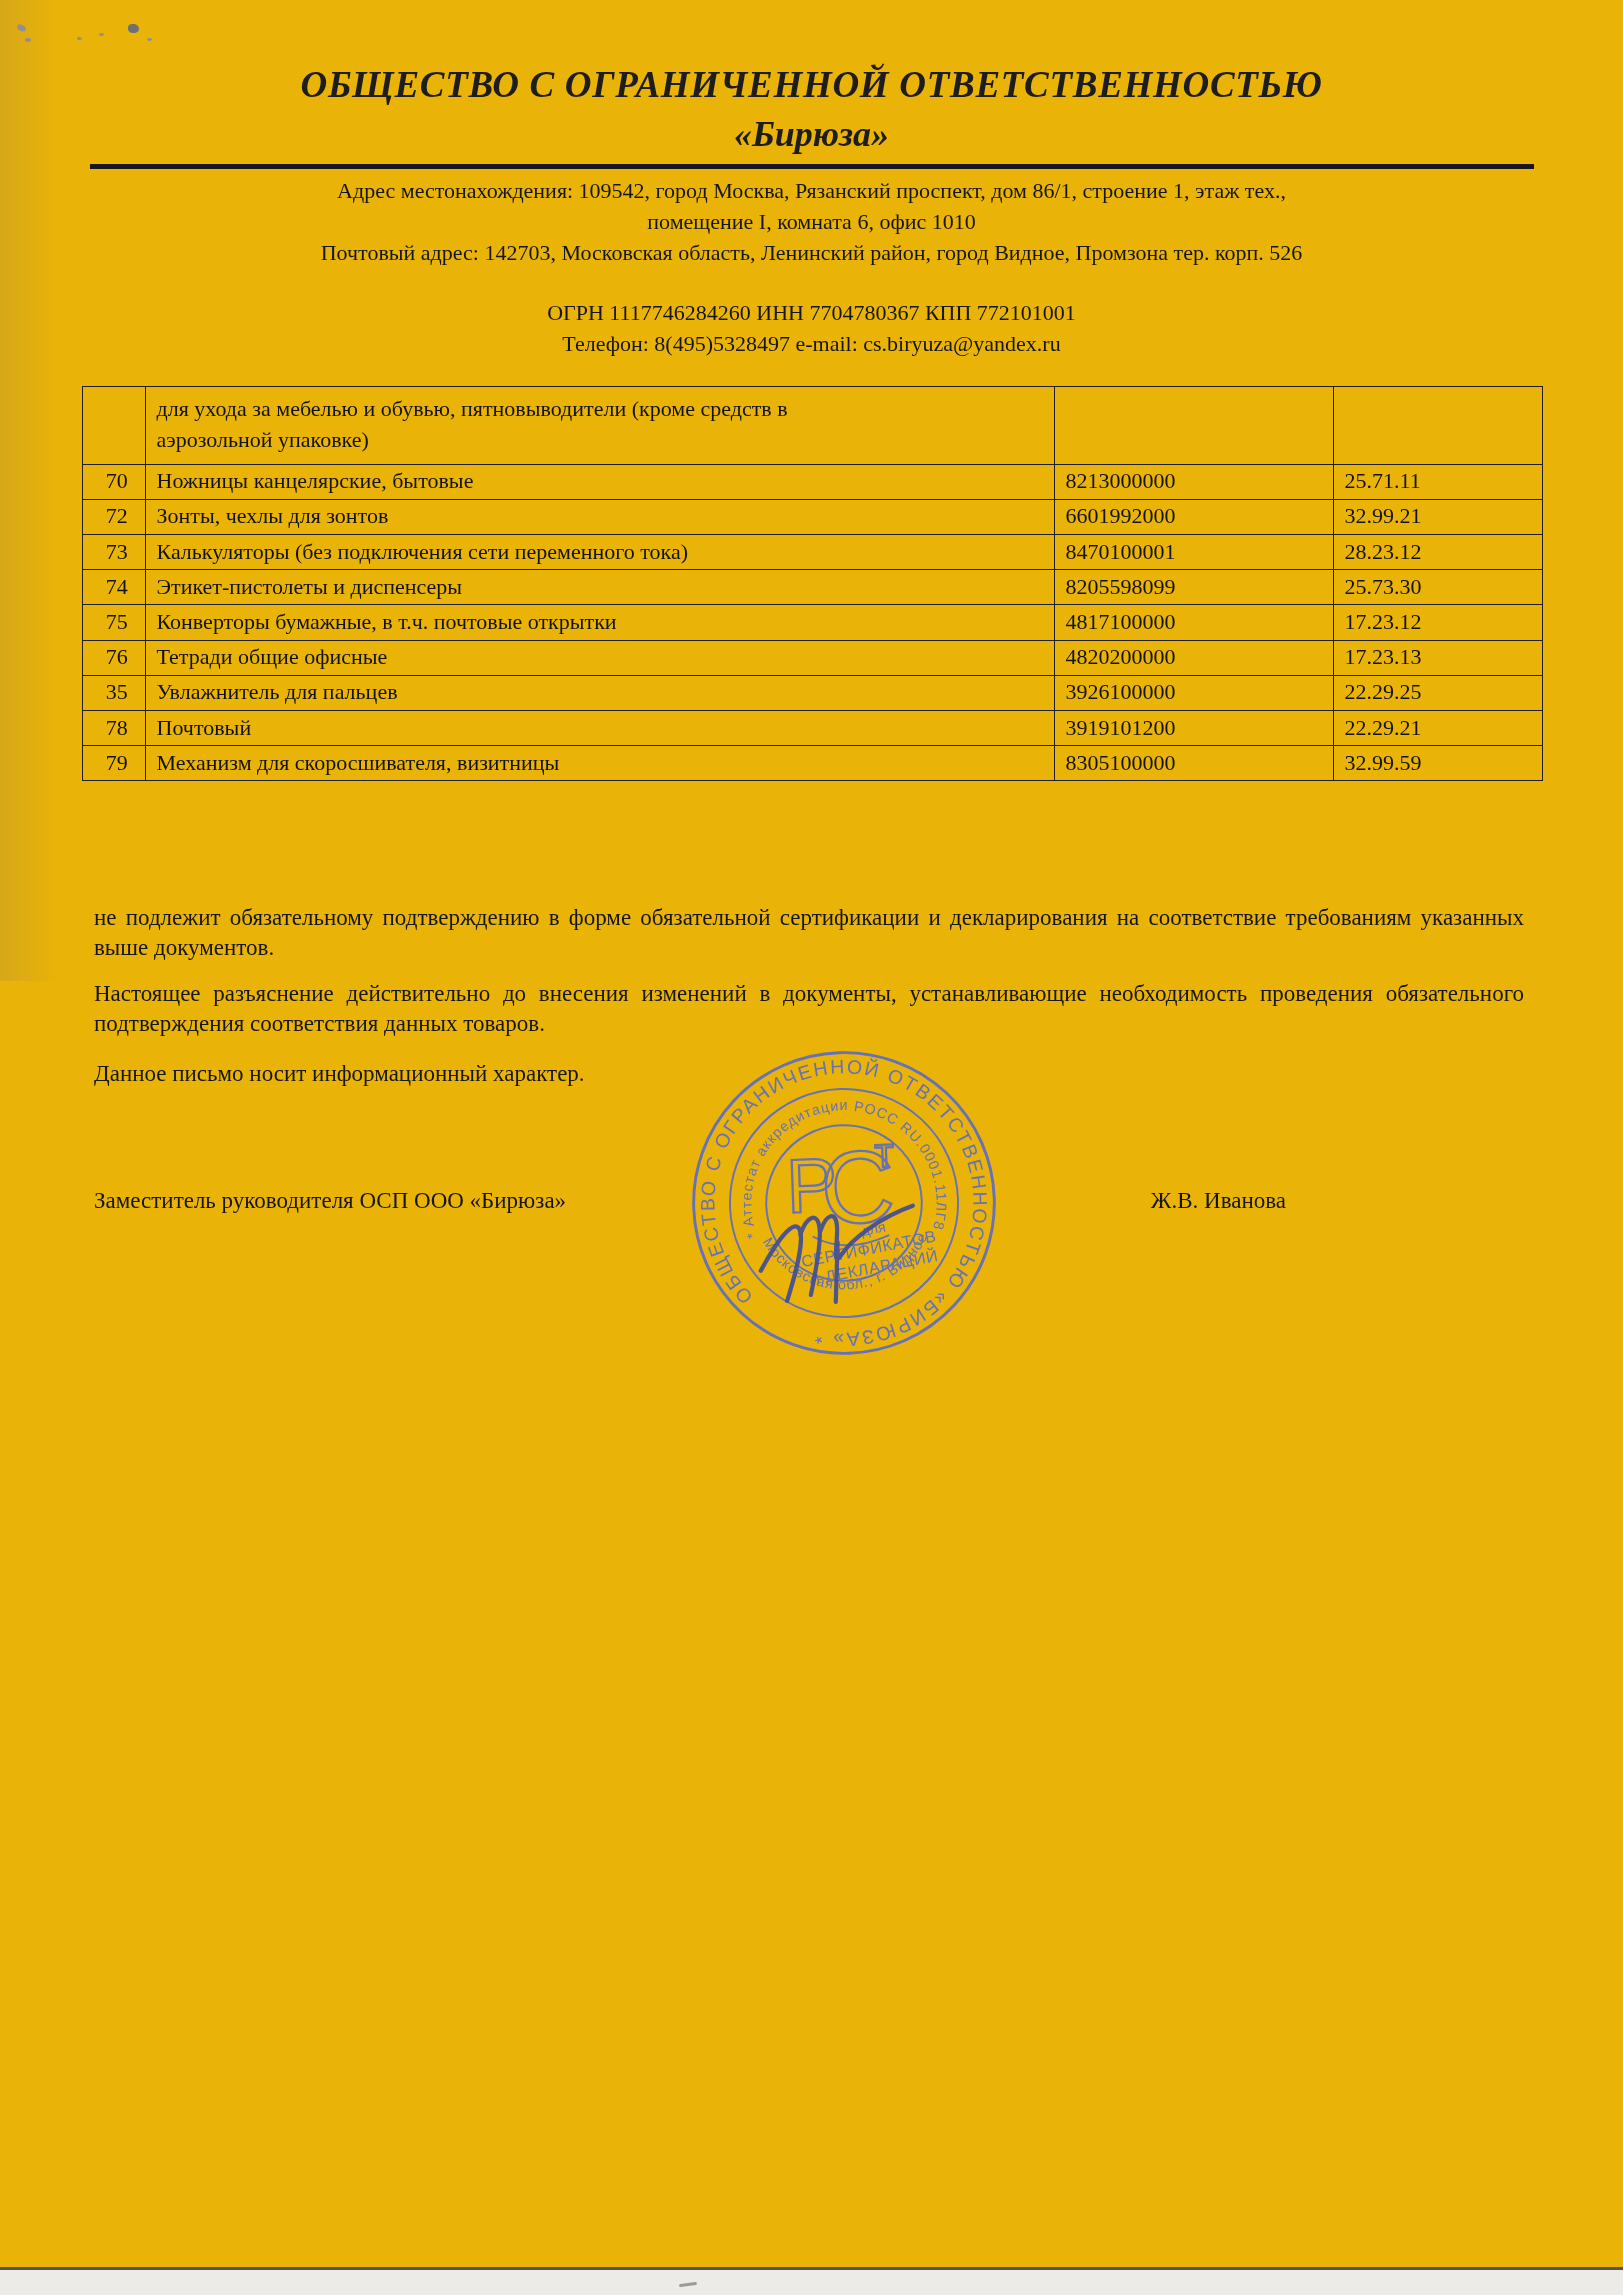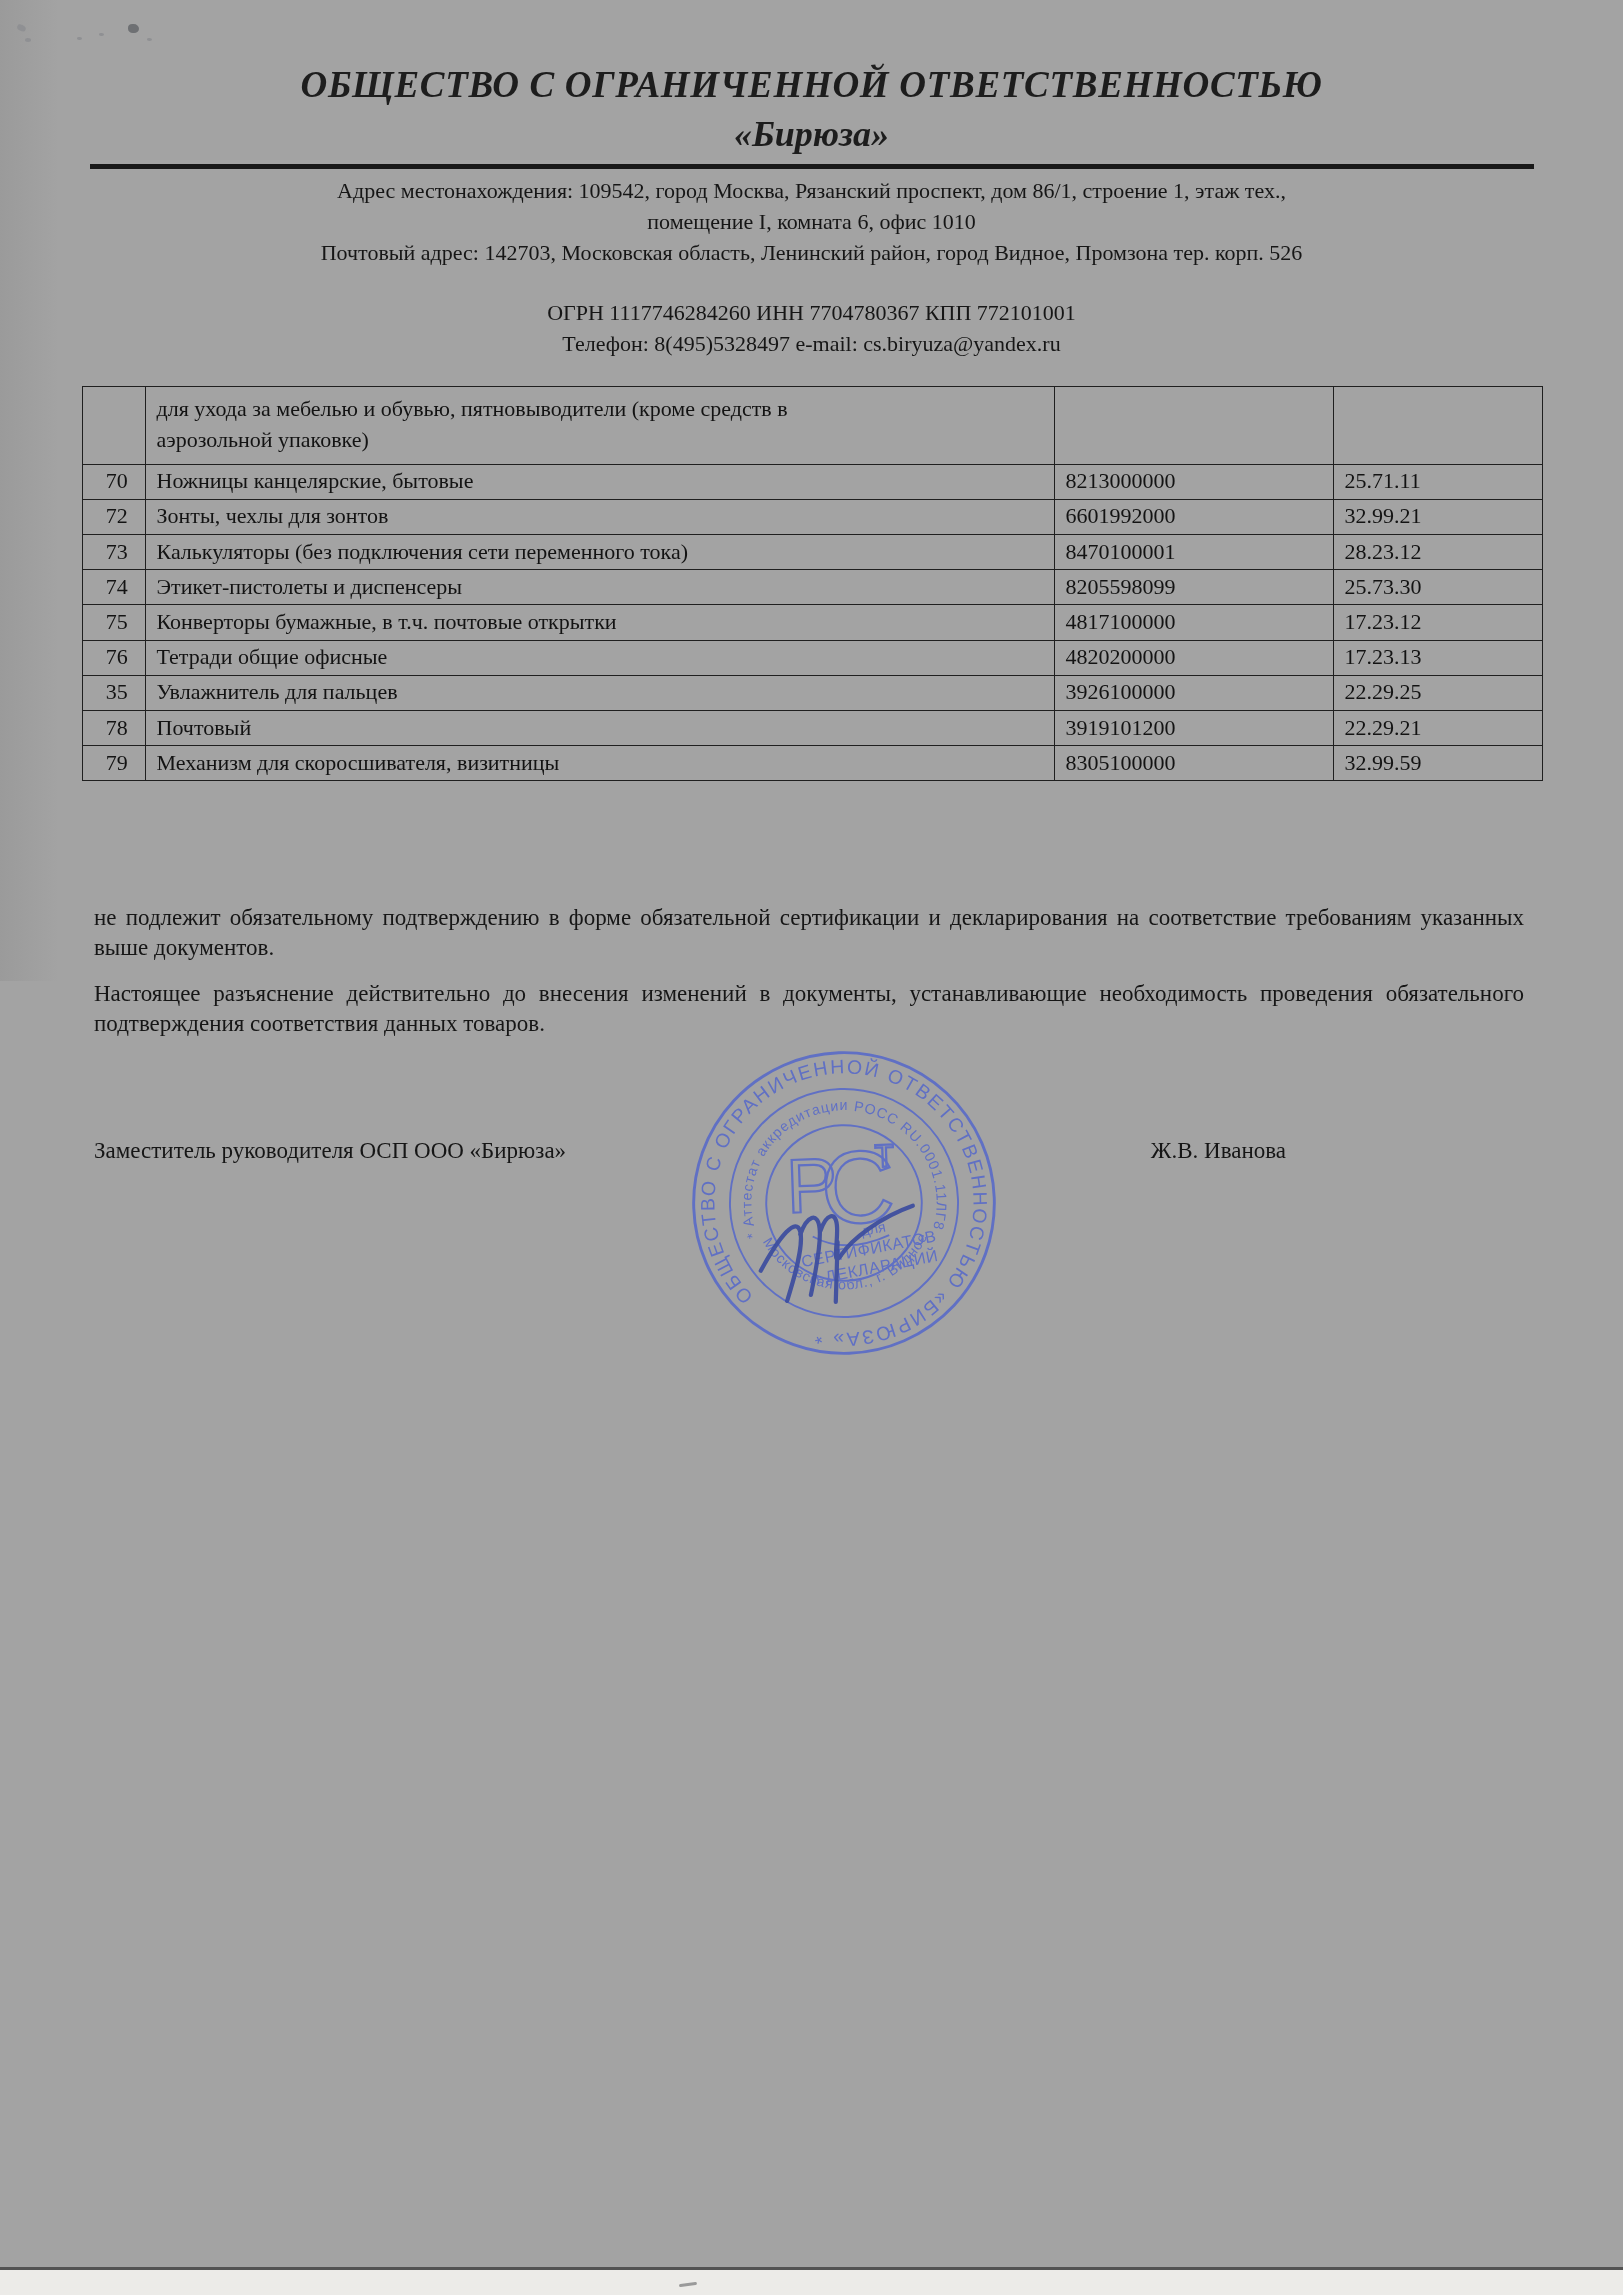--- a/index.html
+++ b/index.html
@@ -1,19 +1,19 @@
 <!DOCTYPE html>
 <html style="font-size:10.5px"><head>
 <meta charset="utf-8">
 <style>
   html,body { margin:0; padding:0; background:#d8d8d8; }
   .page {
     position:relative;
     width:1623px; height:2295px;
-    background:#a3a3a3;
+    background:#eab308;
     font-family:"Liberation Serif", serif;
     color:#161616;
     overflow:hidden;
   }
   
   .edge-shade {
     position:absolute; left:0; top:0; width:59px; height:981px;
     background:linear-gradient(to right, rgba(110,110,110,0.16), rgba(110,110,110,0));
     pointer-events:none;
   }
@@ -170,20 +170,21 @@
         <td class="name">Механизм для скоросшивателя, визитницы</td>
         <td class="code">8305100000</td>
         <td class="okpd">32.99.59</td>
       </tr>
     </tbody>
   </table>
 
   <div class="paras">
     <div class="p">не подлежит обязательному подтверждению в форме обязательной сертификации и декларирования на соответствие требованиям указанных выше документов.</div>
     <div class="p">Настоящее разъяснение действительно до внесения изменений в документы, устанавливающие необходимость проведения обязательного подтверждения соответствия данных товаров.</div>
+    <div class="p-plain">Данное письмо носит информационный характер.</div>
   </div>
 
   <div class="sig-row">
     <span>Заместитель руководителя ОСП ООО «Бирюза»</span>
     <span>Ж.В. Иванова</span>
   </div>
 
   <svg class="stamp" viewBox="0 0 500 500">
     <g transform="rotate(-2 250 250)" fill="none" stroke="#5b6cc7">
       <circle cx="250" cy="250" r="232" stroke-width="4.5"></circle>

